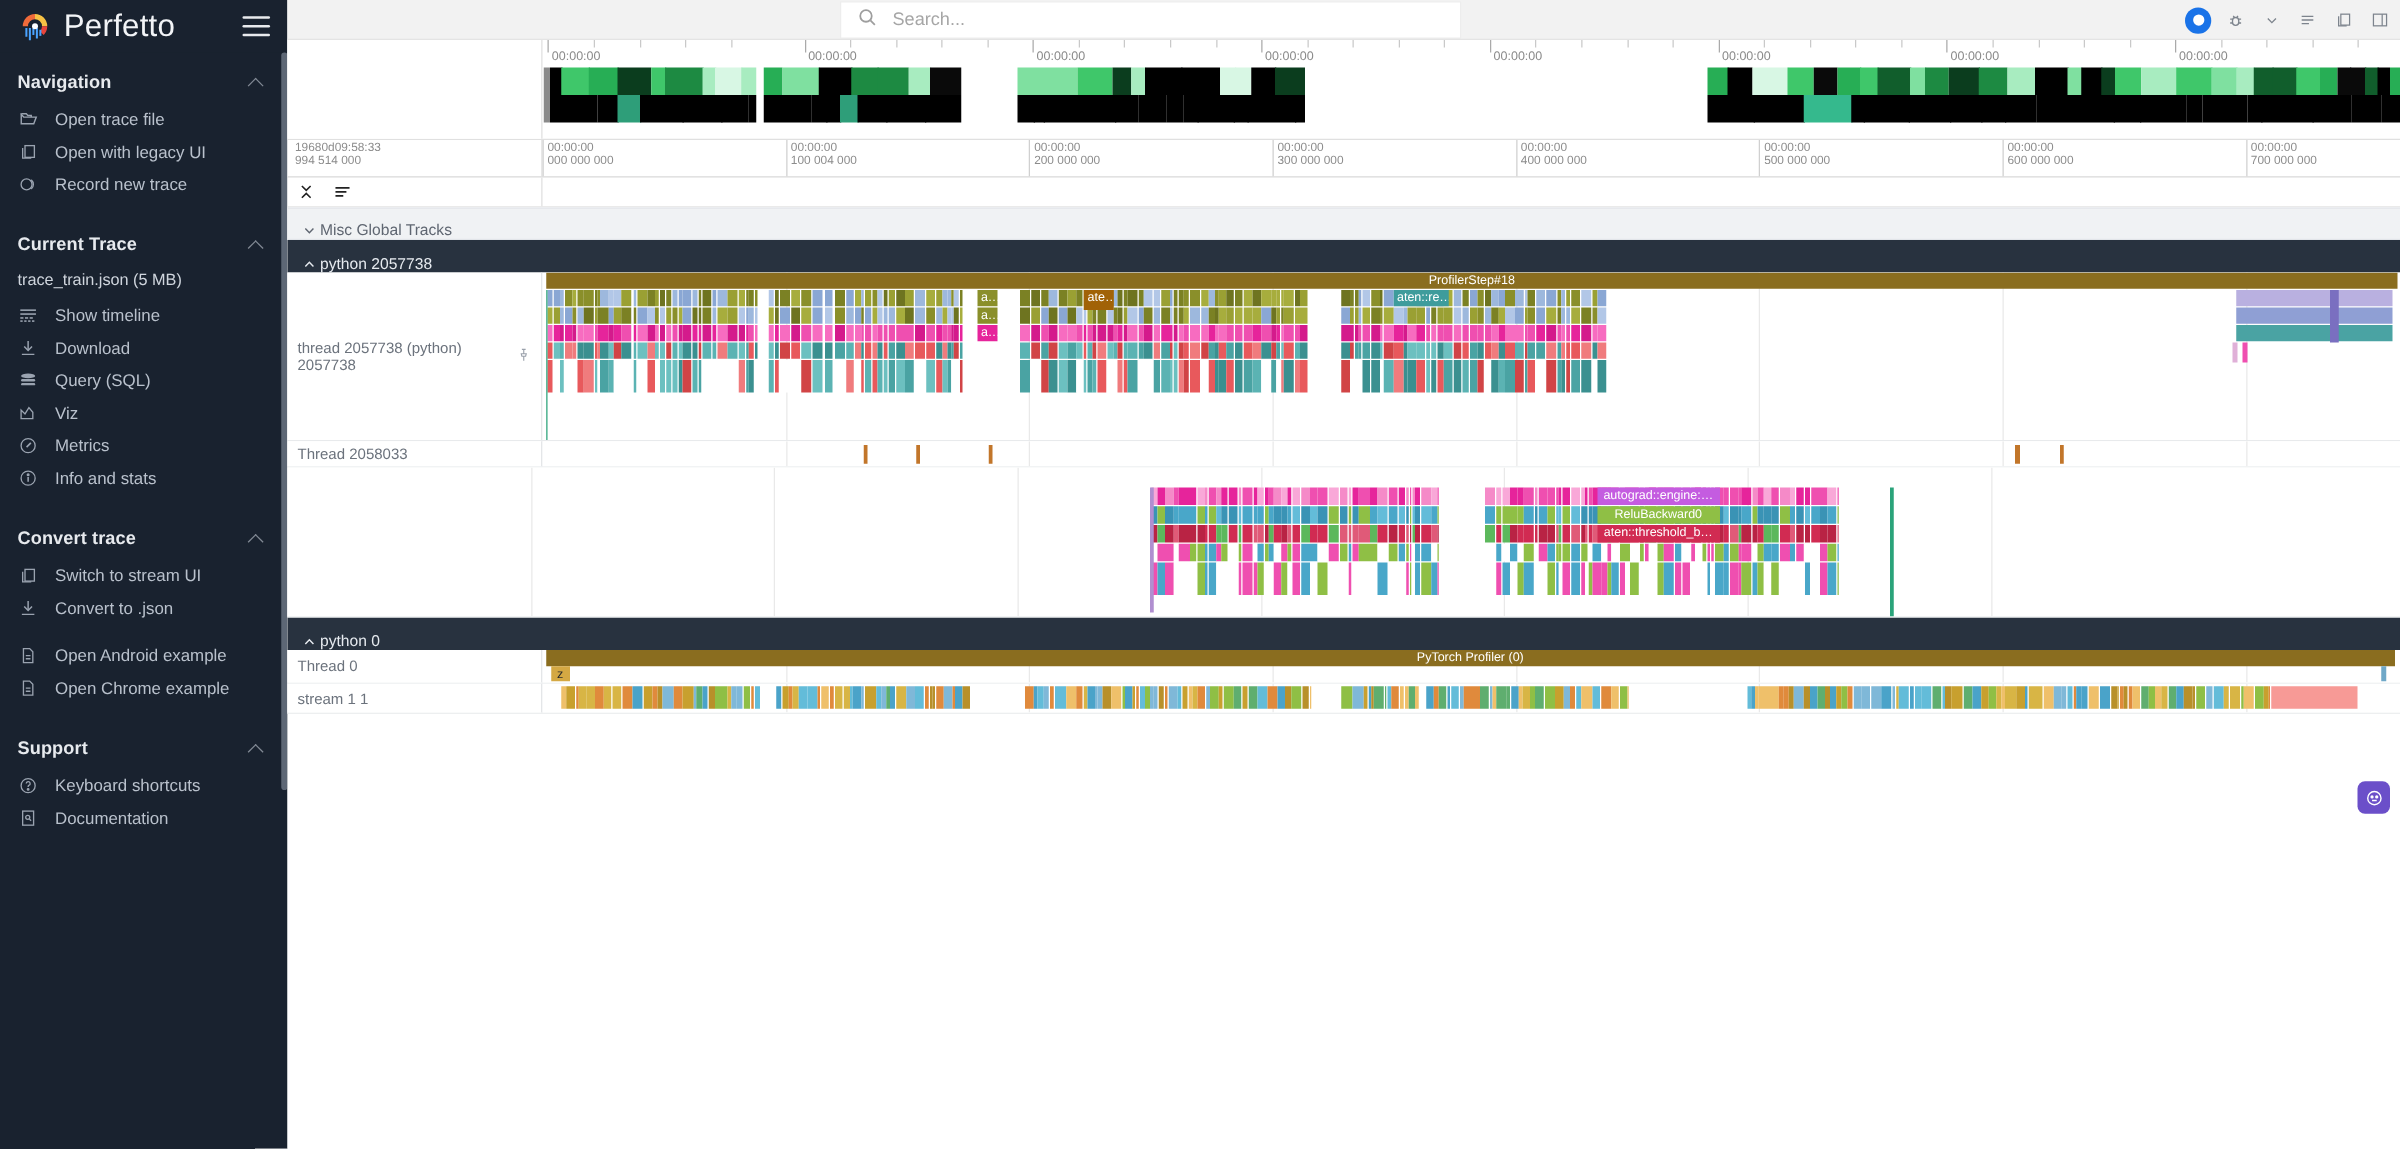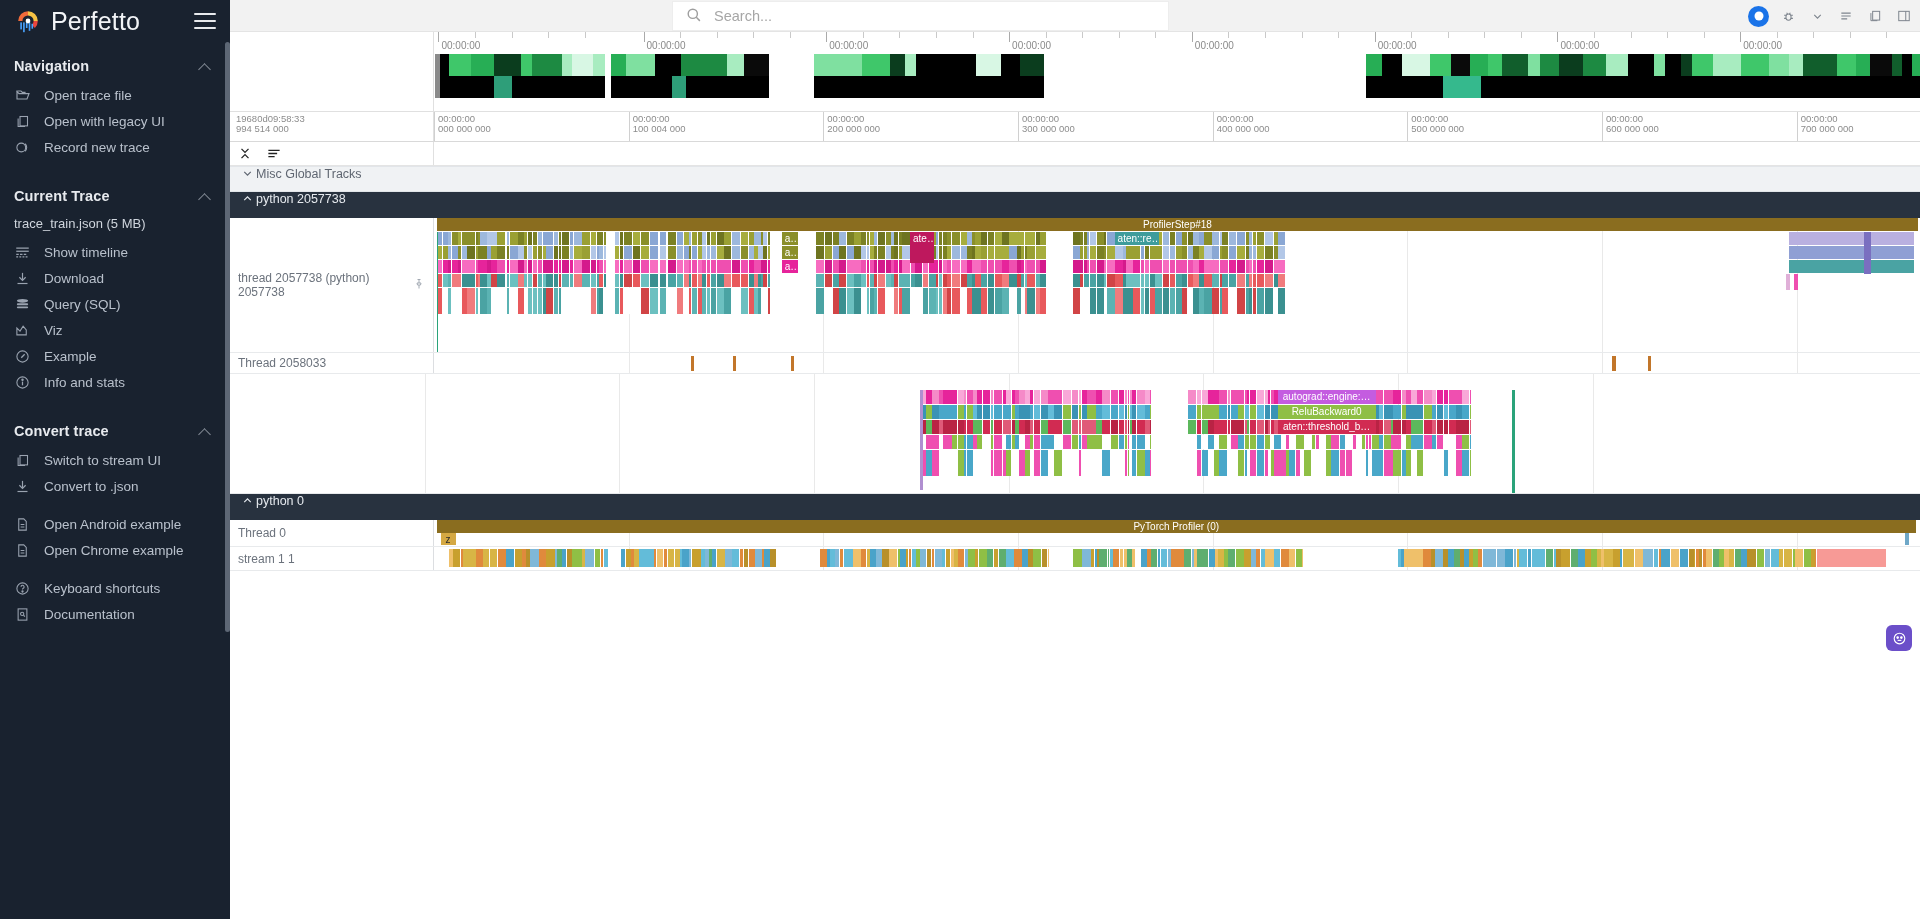--- a/index.html
+++ b/index.html
@@ -167,21 +167,21 @@
   }
   .ctrl-left {
     width: 204px; flex:0 0 204px; display:flex; align-items:center;
     gap: 14px; padding-left: 8px; border-right: 1px solid #e0e0e0;
   }
   .ctrl-ico { color:#222; cursor: pointer; display:inline-flex; }
 
   
   .tracks { position: relative; background: #fff; }
   .group-hdr {
-    display:flex; align-items:flex-start; height: 26px;
+    display:flex; align-items:flex-end; height: 26px;
     background: #28323f; color: #e6eaef; font-size: 12.5px;
     padding-left: 8px; cursor: pointer;
   }
   .group-hdr.light {
     background: #f0f2f4; color: #5f6671;
     border-top: 1px solid #e2e5e9; border-bottom: 1px solid #e2e5e9;
   }
   .group-hdr .gchev { width: 18px; display:inline-flex; justify-content:center; }
   .track-row { display: flex; position: relative; border-bottom: 1px solid #e8eaec; }
   .track-label {
@@ -327,21 +327,21 @@
         </span>
         <span>Viz</span>
       </div>
       <div class="menu-item">
         <span class="menu-icon">
           <svg width="15" height="15" viewBox="0 0 24 24" fill="none" stroke="currentColor" stroke-width="1.7">
             <circle cx="12" cy="12" r="9"></circle>
               <path d="M15.5 8.5L10 14" stroke-width="2.1"></path>
           </svg>
         </span>
-        <span>Example</span>
+        <span>Metrics</span>
       </div>
       <div class="menu-item">
         <span class="menu-icon">
           <svg width="15" height="15" viewBox="0 0 24 24" fill="none" stroke="currentColor" stroke-width="1.7">
             <circle cx="12" cy="12" r="9"></circle>
               <path d="M12 10.5v6" stroke-width="2"></path>
               <circle cx="12" cy="7.6" r="1.1" fill="currentColor"></circle>
           </svg>
         </span>
         <span>Info and stats</span>
@@ -389,20 +389,24 @@
           <svg width="15" height="15" viewBox="0 0 24 24" fill="none" stroke="currentColor" stroke-width="1.7">
             <path d="M6 3h8l4 4v14H6z"></path>
               <path d="M9 12h6M9 16h6"></path>
           </svg>
         </span>
         <span>Open Chrome example</span>
       </div>
 
       <div class="sec-gap"></div>
 
+      <div class="sec-title">
+        <span>Support</span>
+        <span class="chev"><span class="chev-up"></span></span>
+      </div>
       <div class="menu-item">
         <span class="menu-icon">
           <svg width="15" height="15" viewBox="0 0 24 24" fill="none" stroke="currentColor" stroke-width="1.7">
             <circle cx="12" cy="12" r="9"></circle>
               <path d="M9.6 9.4a2.5 2.5 0 1 1 3.3 2.4c-.6.3-.9.8-.9 1.5v.4"></path>
             <circle cx="12" cy="16.8" r="1" fill="currentColor"></circle>
           </svg>
         </span>
         <span>Keyboard shortcuts</span>
       </div>
@@ -1406,21 +1410,21 @@
             <div class="slice" style="left:839.5930551550855px;width:4.255235675823922px;top:56px;height:13px;background:#3b9090"></div>
             <div class="slice" style="left:839.5930551550855px;width:4.255235675823922px;top:70px;height:26px;background:#ffffff"></div>
             <div class="slice" style="left:844.3926391247007px;width:6.5732285681393px;top:14px;height:13px;background:#8aa7d4"></div>
             <div class="slice" style="left:844.3926391247007px;width:6.5732285681393px;top:28px;height:13px;background:#b2c7e7"></div>
             <div class="slice" style="left:844.3926391247007px;width:6.5732285681393px;top:42px;height:13px;background:#f76cc0"></div>
             <div class="slice" style="left:844.3926391247007px;width:6.5732285681393px;top:56px;height:13px;background:#f07b7d"></div>
             <div class="slice" style="left:844.3926391247007px;width:6.5732285681393px;top:70px;height:26px;background:#3b9090"></div>
             <div class="slice lbl" style="left:347.724px;width:16.346px;top:14px;height:13px;background:#8a8f2a">a…</div>
             <div class="slice lbl" style="left:347.724px;width:16.346px;top:28px;height:13px;background:#8a8f2a">a…</div>
             <div class="slice lbl" style="left:347.724px;width:16.346px;top:42px;height:13px;background:#e6249b">a…</div>
-            <div class="slice lbl" style="left:476px;width:23.776px;top:14px;height:31px;background:#be185d">ate…</div>
+            <div class="slice lbl" style="left:433px;width:23.776px;top:14px;height:16px;background:#a16207">ate…</div>
             <div class="slice lbl" style="left:680.588px;width:44.58px;top:14px;height:13px;background:#3e9c9c">aten::re…</div>
             <div class="slice" style="left:2.6748px;width:1.7832px;top:14px;height:120px;background:#2aa37a"></div>
             <div class="slice" style="left:1355.232px;width:124.82400000000001px;top:14px;height:13px;background:#b9b0e0"></div>
             <div class="slice" style="left:1355.232px;width:124.82400000000001px;top:28px;height:13px;background:#8f9fd4"></div>
             <div class="slice" style="left:1355.232px;width:124.82400000000001px;top:42px;height:13px;background:#4aa3a3"></div>
             <div class="slice" style="left:1429.5320000000002px;width:7.43px;top:14px;height:42px;background:#7a6fc0"></div>
             <div class="slice" style="left:1359.69px;width:4.458px;top:56px;height:16px;background:#ef4fb0"></div>
             <div class="slice" style="left:1352.26px;width:3.715px;top:56px;height:16px;background:#e0b0d8"></div>
           </div>
       </div>

